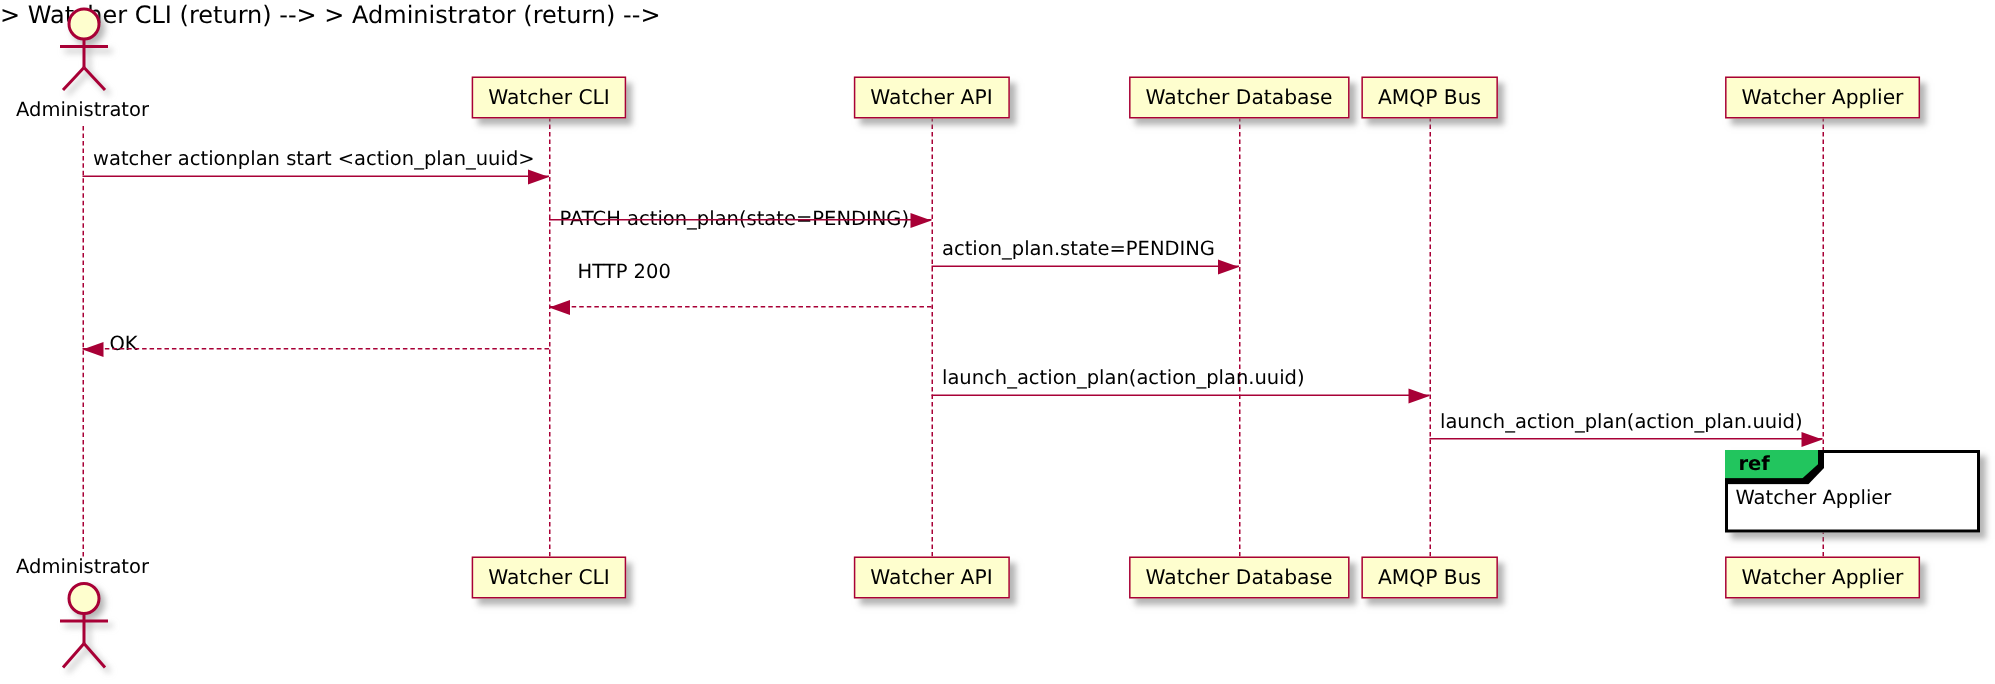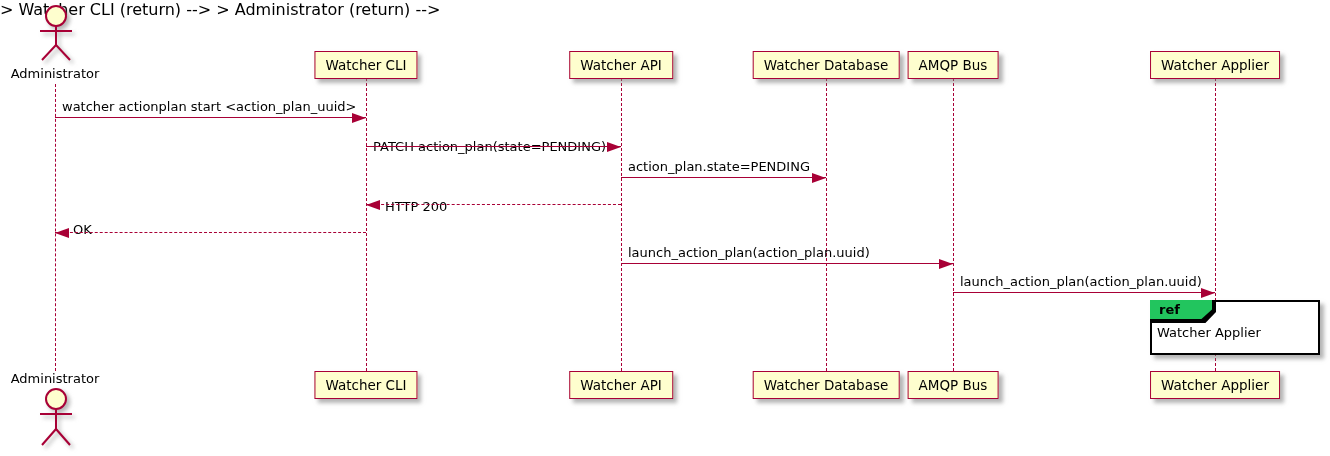--- a/index.html
+++ b/index.html
@@ -147,21 +147,21 @@
   <div class="msg-label" style="left:373px;top:128px;margin-top:11px;">PATCH action_plan(state=PENDING)</div>
   <div class="msg-line solid" style="left:366px;top:146px;width:255px;"></div>
   <div class="arrowhead right" style="left:607px;top:142px;"></div>
 
   
   <div class="msg-label" style="left:628px;top:159px;">action_plan.state=PENDING</div>
   <div class="msg-line solid" style="left:621px;top:177px;width:205px;"></div>
   <div class="arrowhead right" style="left:812px;top:173px;"></div>
 
   &gt; Watcher CLI (return) --&gt;
-  <div class="msg-label" style="left:385px;top:199px;text-align:right;">HTTP 200</div>
+  <div class="msg-label" style="left:385px;top:174px;text-align:right;">HTTP 200</div>
   <div class="msg-line dashed" style="left:366px;top:204px;width:255px;"></div>
   <div class="arrowhead left" style="left:366px;top:200px;"></div>
 
   &gt; Administrator (return) --&gt;
   <div class="msg-label" style="left:73px;top:222px;">OK</div>
   <div class="msg-line dashed" style="left:55px;top:232px;width:311px;"></div>
   <div class="arrowhead left" style="left:55px;top:228px;"></div>
 
   
   <div class="msg-label" style="left:628px;top:245px;">launch_action_plan(action_plan.uuid)</div>

